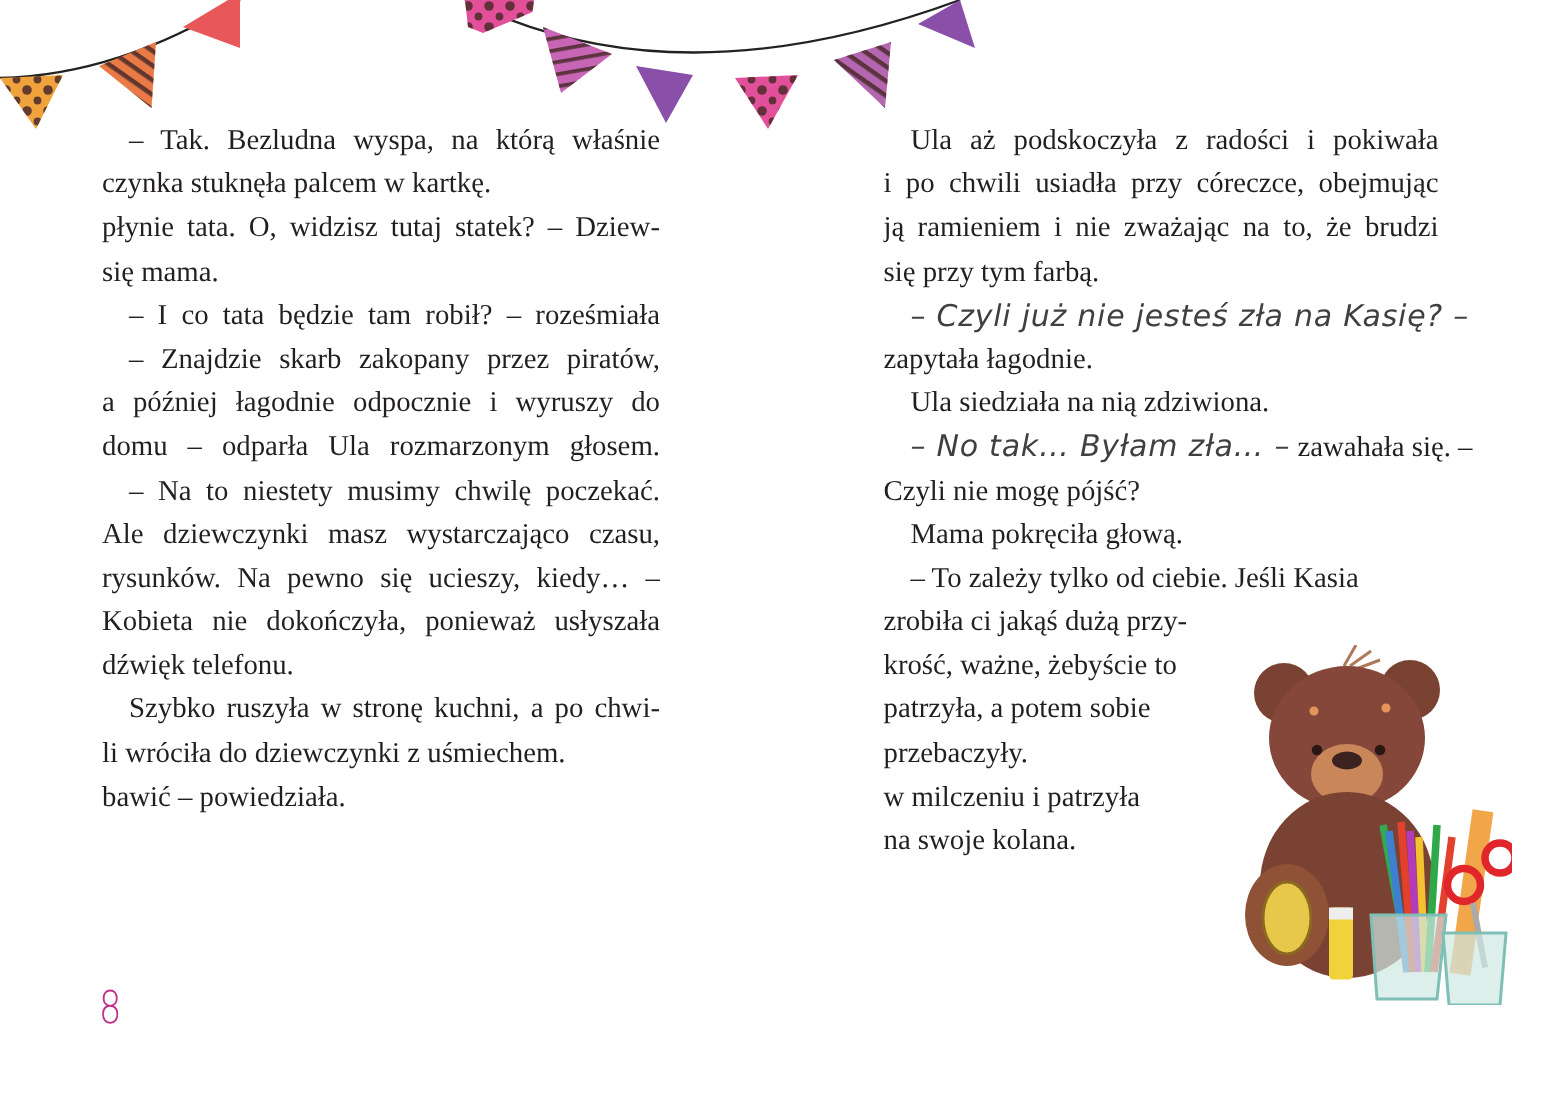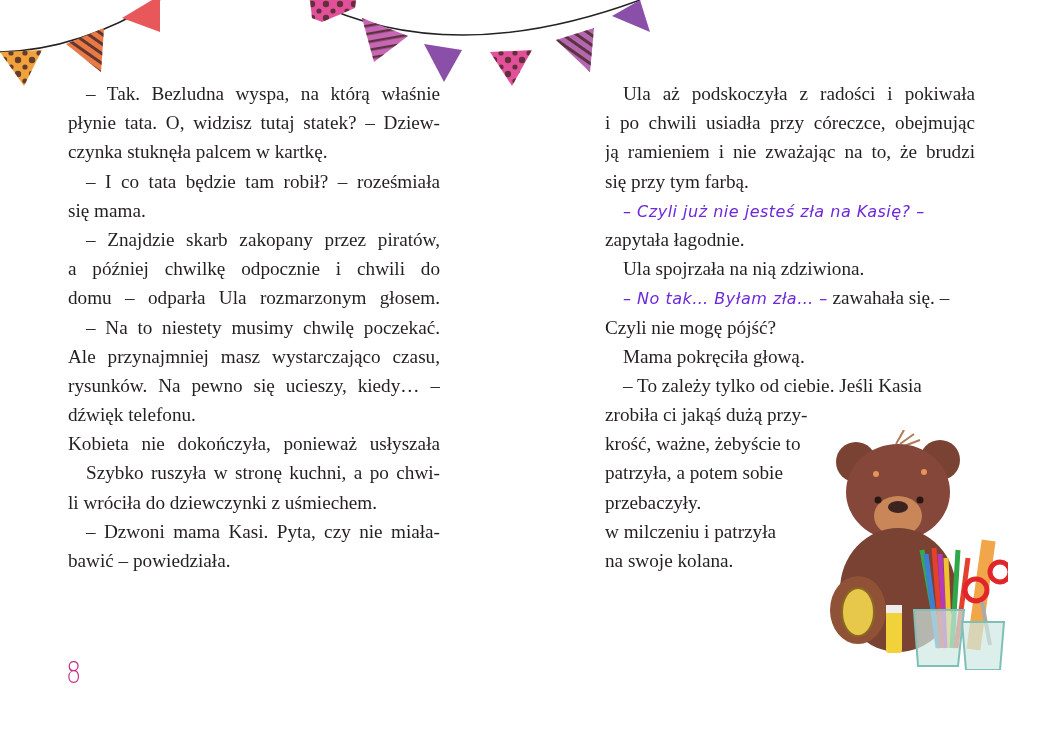--- a/index.html
+++ b/index.html
@@ -1,25 +1,25 @@
 <!DOCTYPE html>
 <html><head>
 <meta charset="utf-8">
 <style>
   html, body { margin:0; padding:0; background:#ffffff; }
   body { width:1043px; height:737px; position:relative; overflow:hidden;
          font-family: "Liberation Serif", "DejaVu Serif", serif; color:#231f20; }
   .bunting { position:absolute; left:0; top:0; width:1043px; height:95px; }
   .col { position:absolute; top:79px; font-size:19.2px; line-height:29.2px; }
   .col.left { left:68px; width:372px; }
-  .col.right { left:605px; width:370px; }
+  .col.right { left:589px; width:370px; }
   .line { display:block; height:29.2px; white-space:nowrap; }
   .line.just { text-align:justify; text-align-last:justify; white-space:normal; overflow:hidden; }
   .ind { padding-left:18px; }
-  .green { color:#6d28d9; font-family:"DejaVu Sans", sans-serif; font-style:italic; font-size:16px; letter-spacing:0.5px; }
+  .green { color:#404040; font-family:"DejaVu Sans", sans-serif; font-style:italic; font-size:20px; letter-spacing:0.5px; }
   .pagenum { position:absolute; left:64px; top:655px; font-family:"DejaVu Sans", sans-serif;
              font-size:30px; color:#c0308a; font-weight:200; transform:scaleX(0.8); }
   .illustration { position:absolute; left:828px; top:430px; width:180px; height:240px; }
 </style>
 </head>
 <body>
 
 <svg class="bunting" viewBox="0 0 1043 95" xmlns="http://www.w3.org/2000/svg">
   <defs>
     <pattern id="dots" width="14" height="14" patternUnits="userSpaceOnUse">
@@ -76,46 +76,45 @@
     <polygon points="556,40 594,28 590,72" fill="url(#stripes)" opacity="0.85"></polygon>
   </g>
 
   <g>
     <polygon points="612,16 640,0 650,32" fill="#8a4fa8"></polygon>
   </g>
 </svg>
 
 <div class="col left">
   <span class="line just ind">– Tak. Bezludna wyspa, na którą właśnie</span>
+  <span class="line">czynka stuknęła palcem w kartkę.</span>
   <span class="line just">płynie tata. O, widzisz tutaj statek? – Dziew-</span>
-  <span class="line">czynka stuknęła palcem w kartkę.</span>
+  <span class="line">się mama.</span>
   <span class="line just ind">– I co tata będzie tam robił? – roześmiała</span>
-  <span class="line">się mama.</span>
   <span class="line just ind">– Znajdzie skarb zakopany przez piratów,</span>
-  <span class="line just">a później chwilkę odpocznie i chwili do</span>
+  <span class="line just">a później łagodnie odpocznie i wyruszy do</span>
   <span class="line just">domu – odparła Ula rozmarzonym głosem.</span>
   <span class="line just ind">– Na to niestety musimy chwilę poczekać.</span>
-  <span class="line just">Ale przynajmniej masz wystarczająco czasu,</span>
+  <span class="line just">Ale dziewczynki masz wystarczająco czasu,</span>
   <span class="line just">rysunków. Na pewno się ucieszy, kiedy… –</span>
+  <span class="line just">Kobieta nie dokończyła, ponieważ usłyszała</span>
   <span class="line">dźwięk telefonu.</span>
-  <span class="line just">Kobieta nie dokończyła, ponieważ usłyszała</span>
   <span class="line just ind">Szybko ruszyła w stronę kuchni, a po chwi-</span>
   <span class="line">li wróciła do dziewczynki z uśmiechem.</span>
-  <span class="line just ind">– Dzwoni mama Kasi. Pyta, czy nie miała-</span>
   <span class="line">bawić – powiedziała.</span>
 </div>
 
 <div class="col right">
   <span class="line just ind">Ula aż podskoczyła z radości i pokiwała</span>
   <span class="line just">i po chwili usiadła przy córeczce, obejmując</span>
   <span class="line just">ją ramieniem i nie zważając na to, że brudzi</span>
   <span class="line">się przy tym farbą.</span>
   <span class="line ind"><span class="green">– Czyli już nie jesteś zła na Kasię? –</span></span>
   <span class="line">zapytała łagodnie.</span>
-  <span class="line ind">Ula spojrzała na nią zdziwiona.</span>
+  <span class="line ind">Ula siedziała na nią zdziwiona.</span>
   <span class="line ind"><span class="green">– No tak… Byłam zła… –</span><span> zawahała się. –</span></span>
   <span class="line">Czyli nie mogę pójść?</span>
   <span class="line ind">Mama pokręciła głową.</span>
   <span class="line ind">– To zależy tylko od ciebie. Jeśli Kasia</span>
   <span class="line">zrobiła ci jakąś dużą przy-</span>
   <span class="line">krość, ważne, żebyście to</span>
   <span class="line">patrzyła, a potem sobie</span>
   <span class="line">przebaczyły.</span>
   <span class="line">w milczeniu i patrzyła</span>
   <span class="line">na swoje kolana.</span>

